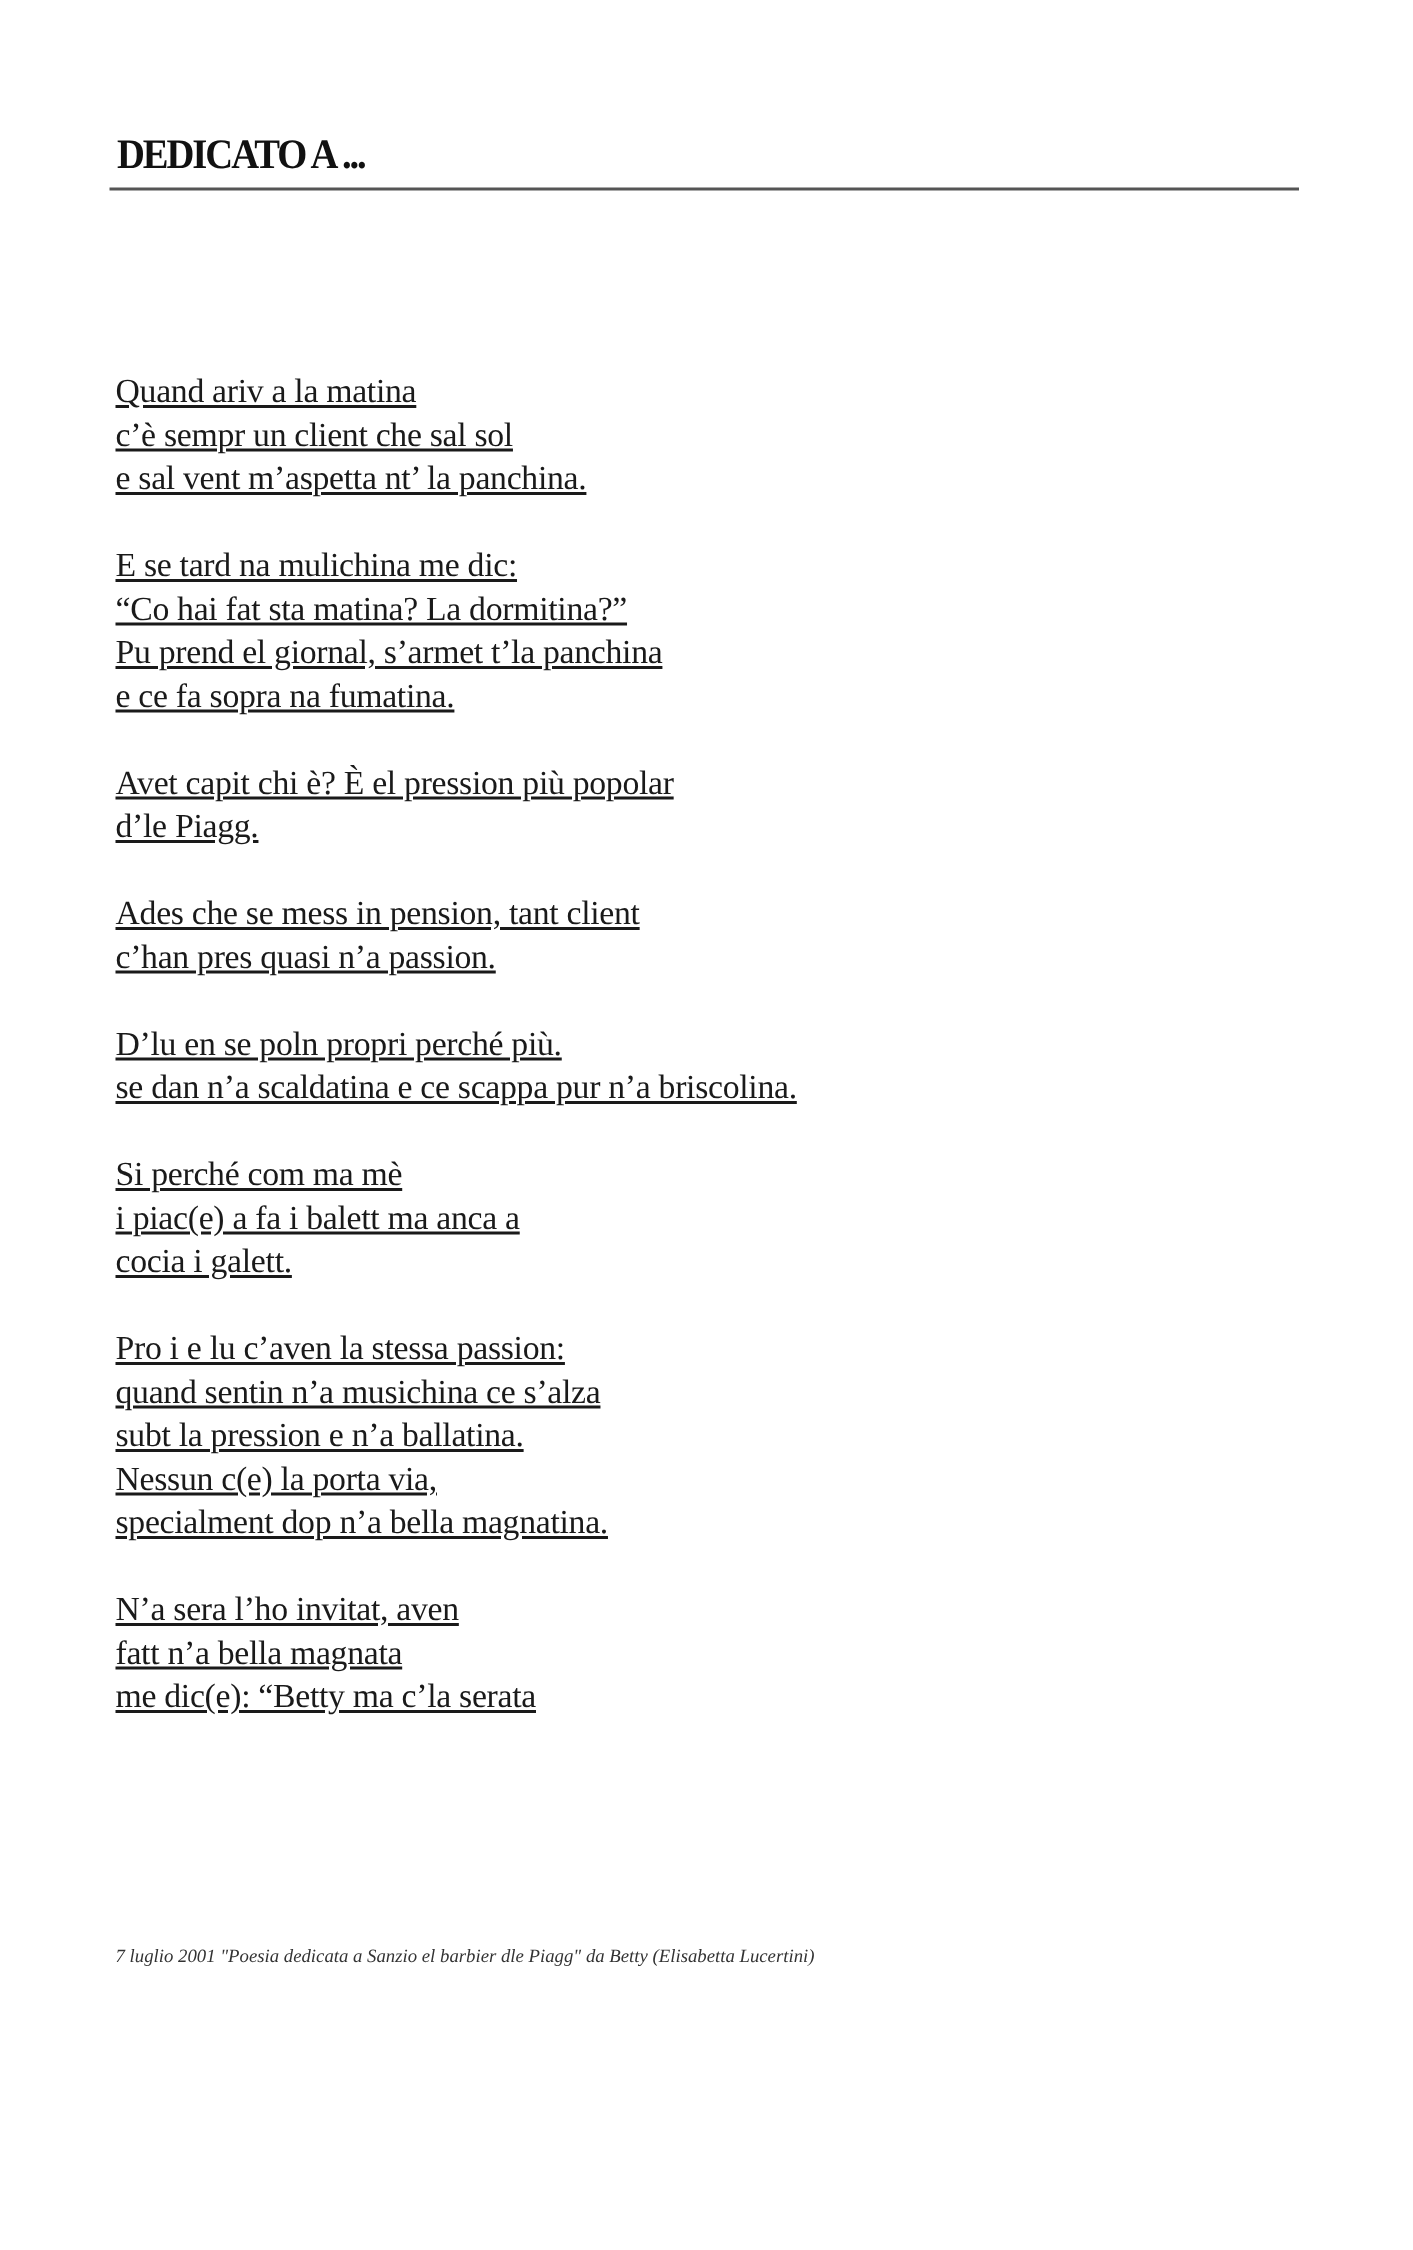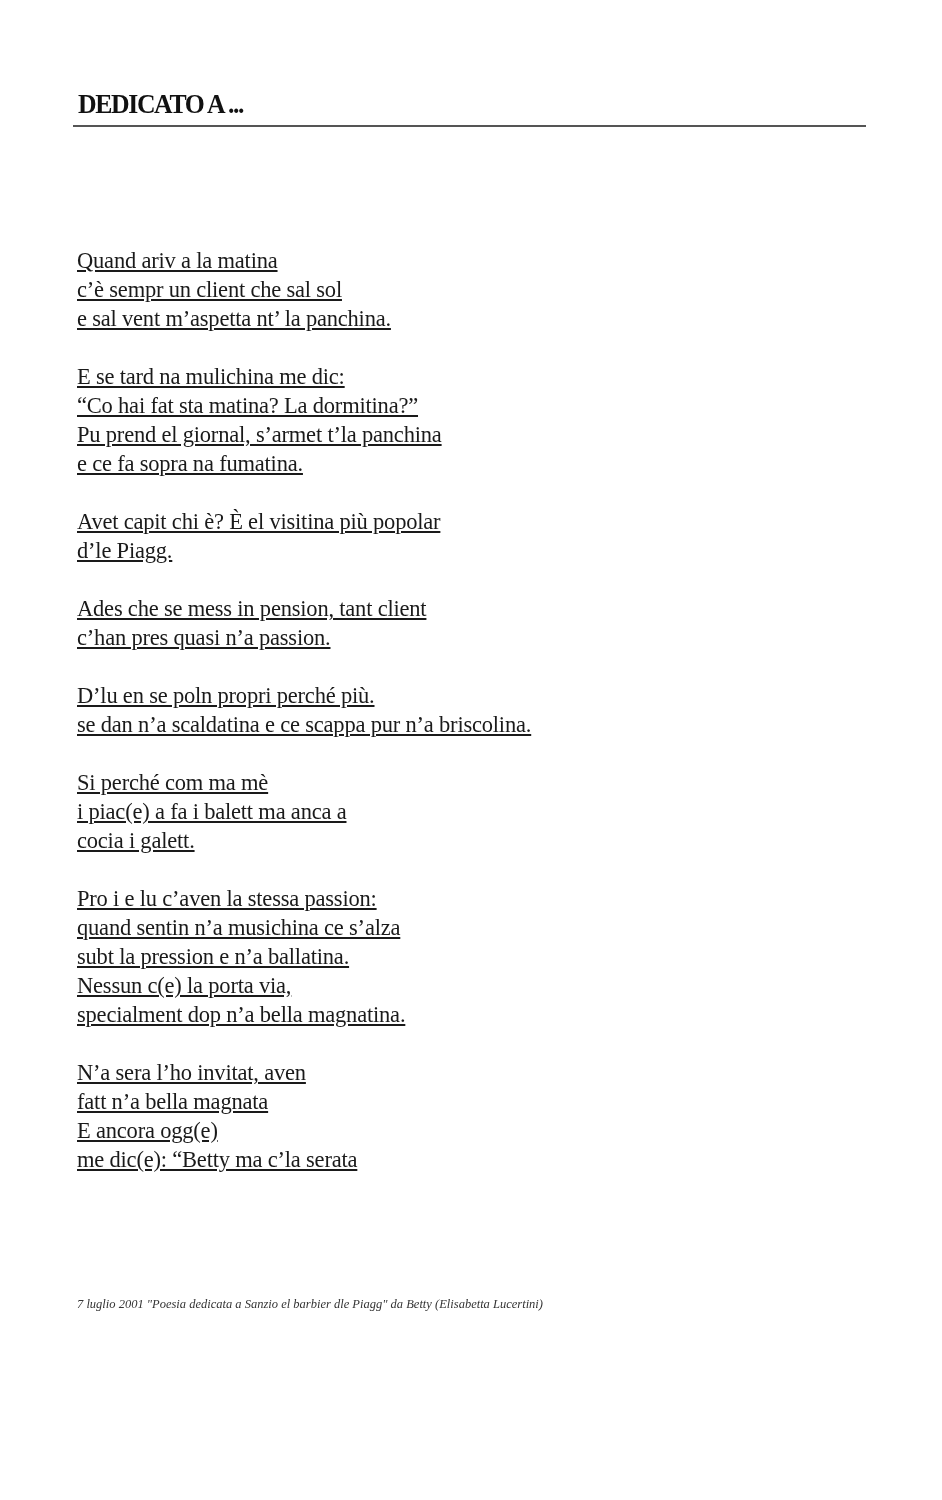--- a/index.html
+++ b/index.html
@@ -44,21 +44,21 @@
       <span class="line">c’è sempr un client che sal sol</span>
       <span class="line">e sal vent m’aspetta nt’ la panchina.</span>
     </div>
     <div class="stanza">
       <span class="line">E se tard na mulichina me dic:</span>
       <span class="line">“Co hai fat sta matina? La dormitina?”</span>
       <span class="line">Pu prend el giornal, s’armet t’la panchina</span>
       <span class="line">e ce fa sopra na fumatina.</span>
     </div>
     <div class="stanza">
-      <span class="line">Avet capit chi è? È el visitina più popolar</span>
+      <span class="line">Avet capit chi è? È el pression più popolar</span>
       <span class="line">d’le Piagg.</span>
     </div>
     <div class="stanza">
       <span class="line">Ades che se mess in pension, tant client</span>
       <span class="line">c’han pres quasi n’a passion.</span>
     </div>
     <div class="stanza">
       <span class="line">D’lu en se poln propri perché più.</span>
       <span class="line">se dan n’a scaldatina e ce scappa pur n’a briscolina.</span>
     </div>
@@ -70,19 +70,18 @@
     <div class="stanza">
       <span class="line">Pro i e lu c’aven la stessa passion:</span>
       <span class="line">quand sentin n’a musichina ce s’alza</span>
       <span class="line">subt la pression e n’a ballatina.</span>
       <span class="line">Nessun c(e) la porta via,</span>
       <span class="line">specialment dop n’a bella magnatina.</span>
     </div>
     <div class="stanza">
       <span class="line">N’a sera l’ho invitat, aven</span>
       <span class="line">fatt n’a bella magnata</span>
-      <span class="line">E ancora ogg(e)</span>
       <span class="line">me dic(e): “Betty ma c’la serata</span>
     </div>
   </div>
 
   <div class="caption">7 luglio 2001 "Poesia dedicata a Sanzio el barbier dle Piagg" da Betty (Elisabetta Lucertini)</div>
 </div>
 
 </body></html>

